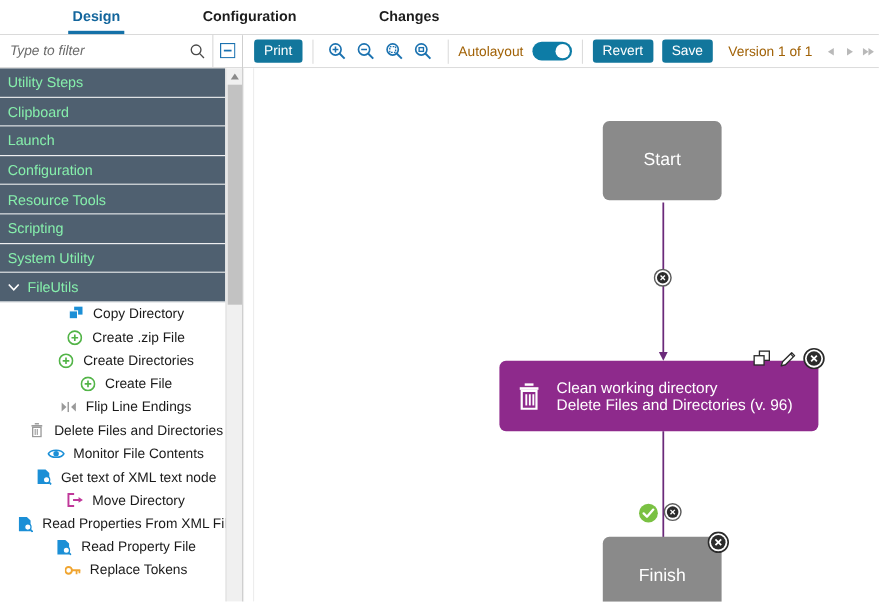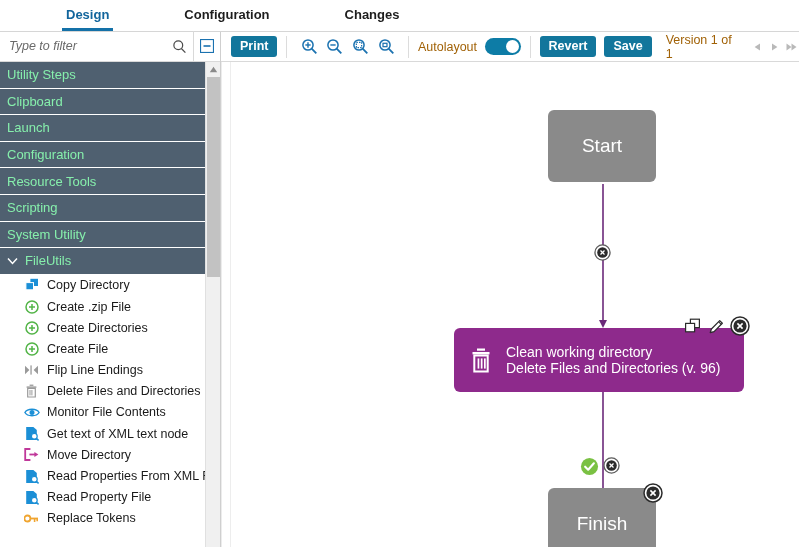--- a/index.html
+++ b/index.html
@@ -65,21 +65,21 @@
     height: 26.6px; background: #4f6070; color: #86efac;
     font-size: 13px; display: flex; align-items: center;
     padding-left: 7px; border-bottom: 1px solid #ffffff;
     cursor: pointer; white-space: nowrap;
   }
   .cat .chev { margin-right: 7px; font-size: 10px; line-height: 1; }
 
   .leaf {
     height: 21.2px; display: flex; align-items: center;
     padding-left: 23px; font-size: 12.5px; color: #1a1a1a;
-    cursor: pointer; white-space: nowrap; background: #fff;
+    cursor: pointer; white-space: nowrap; background: #fff; justify-content: center;
   }
   .leaf .ico {
     width: 17px; height: 16px; margin-right: 7px; flex: 0 0 17px;
     display: flex; align-items: center; justify-content: center;
   }
 
   
   .sbar {
     position: absolute; right: 0; top: 0; width: 15px; bottom: 0;
     background: #f0f0f0; border-left: 1px solid #e0e0e0;
@@ -101,21 +101,20 @@
   .toolbar {
     position: relative; height: 30px; width: 578px;
     background: #ffffff; border-bottom: 1px solid #d9d9d9;
     display: flex; align-items: center; padding-left: 10px;
   }
   .btn {
     background: #12769c; color: #fff; font-size: 12.5px;
     border: 0; border-radius: 3px; padding: 3px 9px 4px 9px;
     cursor: pointer; font-family: "Liberation Sans", sans-serif;
     line-height: 14px;
-    font-weight: bold;
   }
   .tsep { width: 1px; height: 22px; background: #dcdcdc; margin: 0 9px; }
   .zbtn {
     width: 26px; height: 26px; display: flex; align-items: center;
     justify-content: center; cursor: pointer;
   }
   .tlabel { font-size: 12.5px; color: #a16207; }
   .toggle {
     width: 36px; height: 17px; border-radius: 9px; background: #0d7ca6;
     position: relative; cursor: pointer; margin-left: 8px;
@@ -133,21 +132,21 @@
   .canvas-left-rail {
     position: absolute; left: 0; top: 0; width: 9px; height: 485px;
     background: #ffffff; border-right: 1px solid #ededed;
   }
 
   .node {
     position: absolute; border-radius: 6px; display: flex;
     align-items: center; cursor: pointer;
   }
   .node-gray { background: #8a8a8a; justify-content: center; }
-  .node-gray .lbl { color: #ffffff; font-size: 19px; }
+  .node-gray .lbl { color: #ffffff; font-size: 16px; }
   .node-purple { background: #8e2a8c; padding-left: 14px; }
   .node-purple .txt { color: #ffffff; font-size: 14px; line-height: 16px; }
 
   .badge {
     position: absolute; width: 17px; height: 17px; cursor: pointer;
   }
   .nodeact { position: absolute; cursor: pointer; }
   svg { display: block; }
 </style>
 </head>

